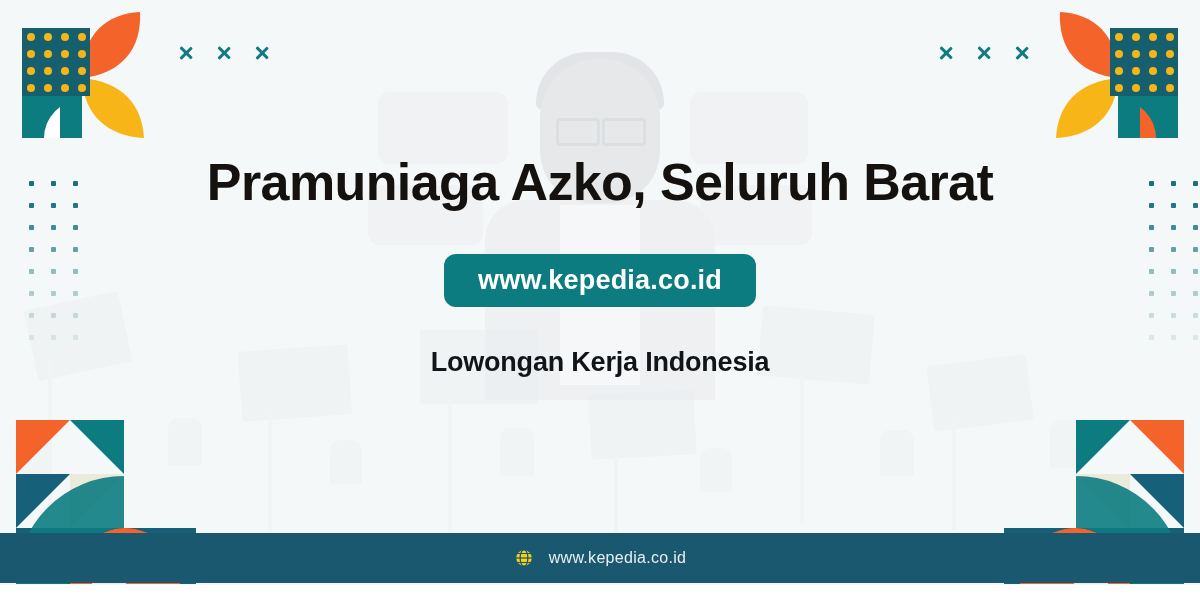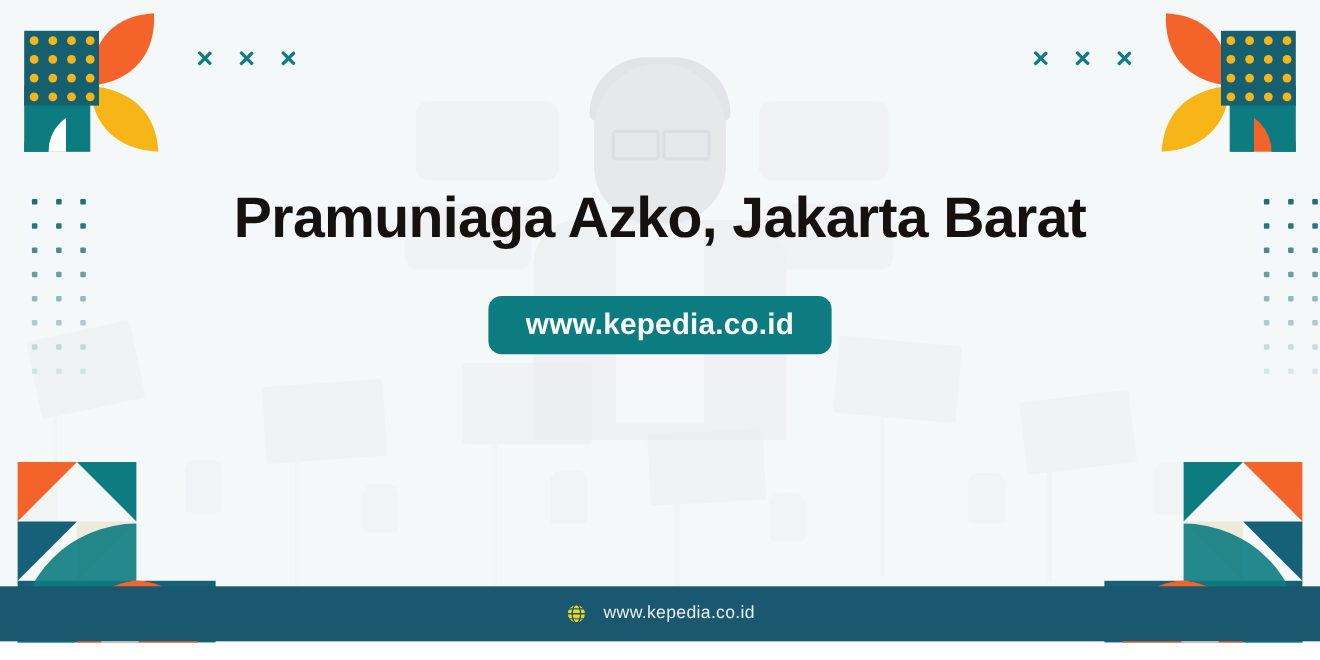--- a/index.html
+++ b/index.html
@@ -267,22 +267,23 @@
         <rect x="2" y="110" width="108" height="56" fill="#17607a"></rect>
         <path d="M2 166 A108 108 0 0 1 110 58 L110 110 A56 56 0 0 0 54 166 Z" fill="#0d7c80" opacity=".9"></path>
         <rect x="110" y="110" width="72" height="56" fill="#17607a"></rect>
         <path d="M110 110 A56 56 0 0 1 166 166 L110 166 Z" fill="#f4632a"></path>
         <path d="M56 166 A56 56 0 0 1 112 110 L112 166 Z" fill="#f4632a"></path>
         <path d="M78 166 A34 34 0 0 1 112 132 L112 166 Z" fill="#eceadb"></path>
       </svg>
     </div>
 
     <div class="content">
-      <h1 class="title">Pramuniaga Azko, Jakarta Barat</h1>
+      <h1 class="title">Pramuniaga Azko, Seluruh Barat</h1>
       <div class="urlbadge">www.kepedia.co.id</div>
+      <div class="subtitle">Lowongan Kerja Indonesia</div>
     </div>
 
     <div class="footer">
       <div class="fitem">
         <svg class="ficon" viewBox="0 0 24 24">
           <circle cx="12" cy="12" r="10" fill="#f7d21a"></circle>
           <ellipse cx="12" cy="12" rx="4.6" ry="10" fill="none" stroke="#19586f" stroke-width="1.5"></ellipse>
           <line x1="2" y1="12" x2="22" y2="12" stroke="#19586f" stroke-width="1.5"></line>
           <line x1="3.7" y1="6.6" x2="20.3" y2="6.6" stroke="#19586f" stroke-width="1.3"></line>
           <line x1="3.7" y1="17.4" x2="20.3" y2="17.4" stroke="#19586f" stroke-width="1.3"></line>

